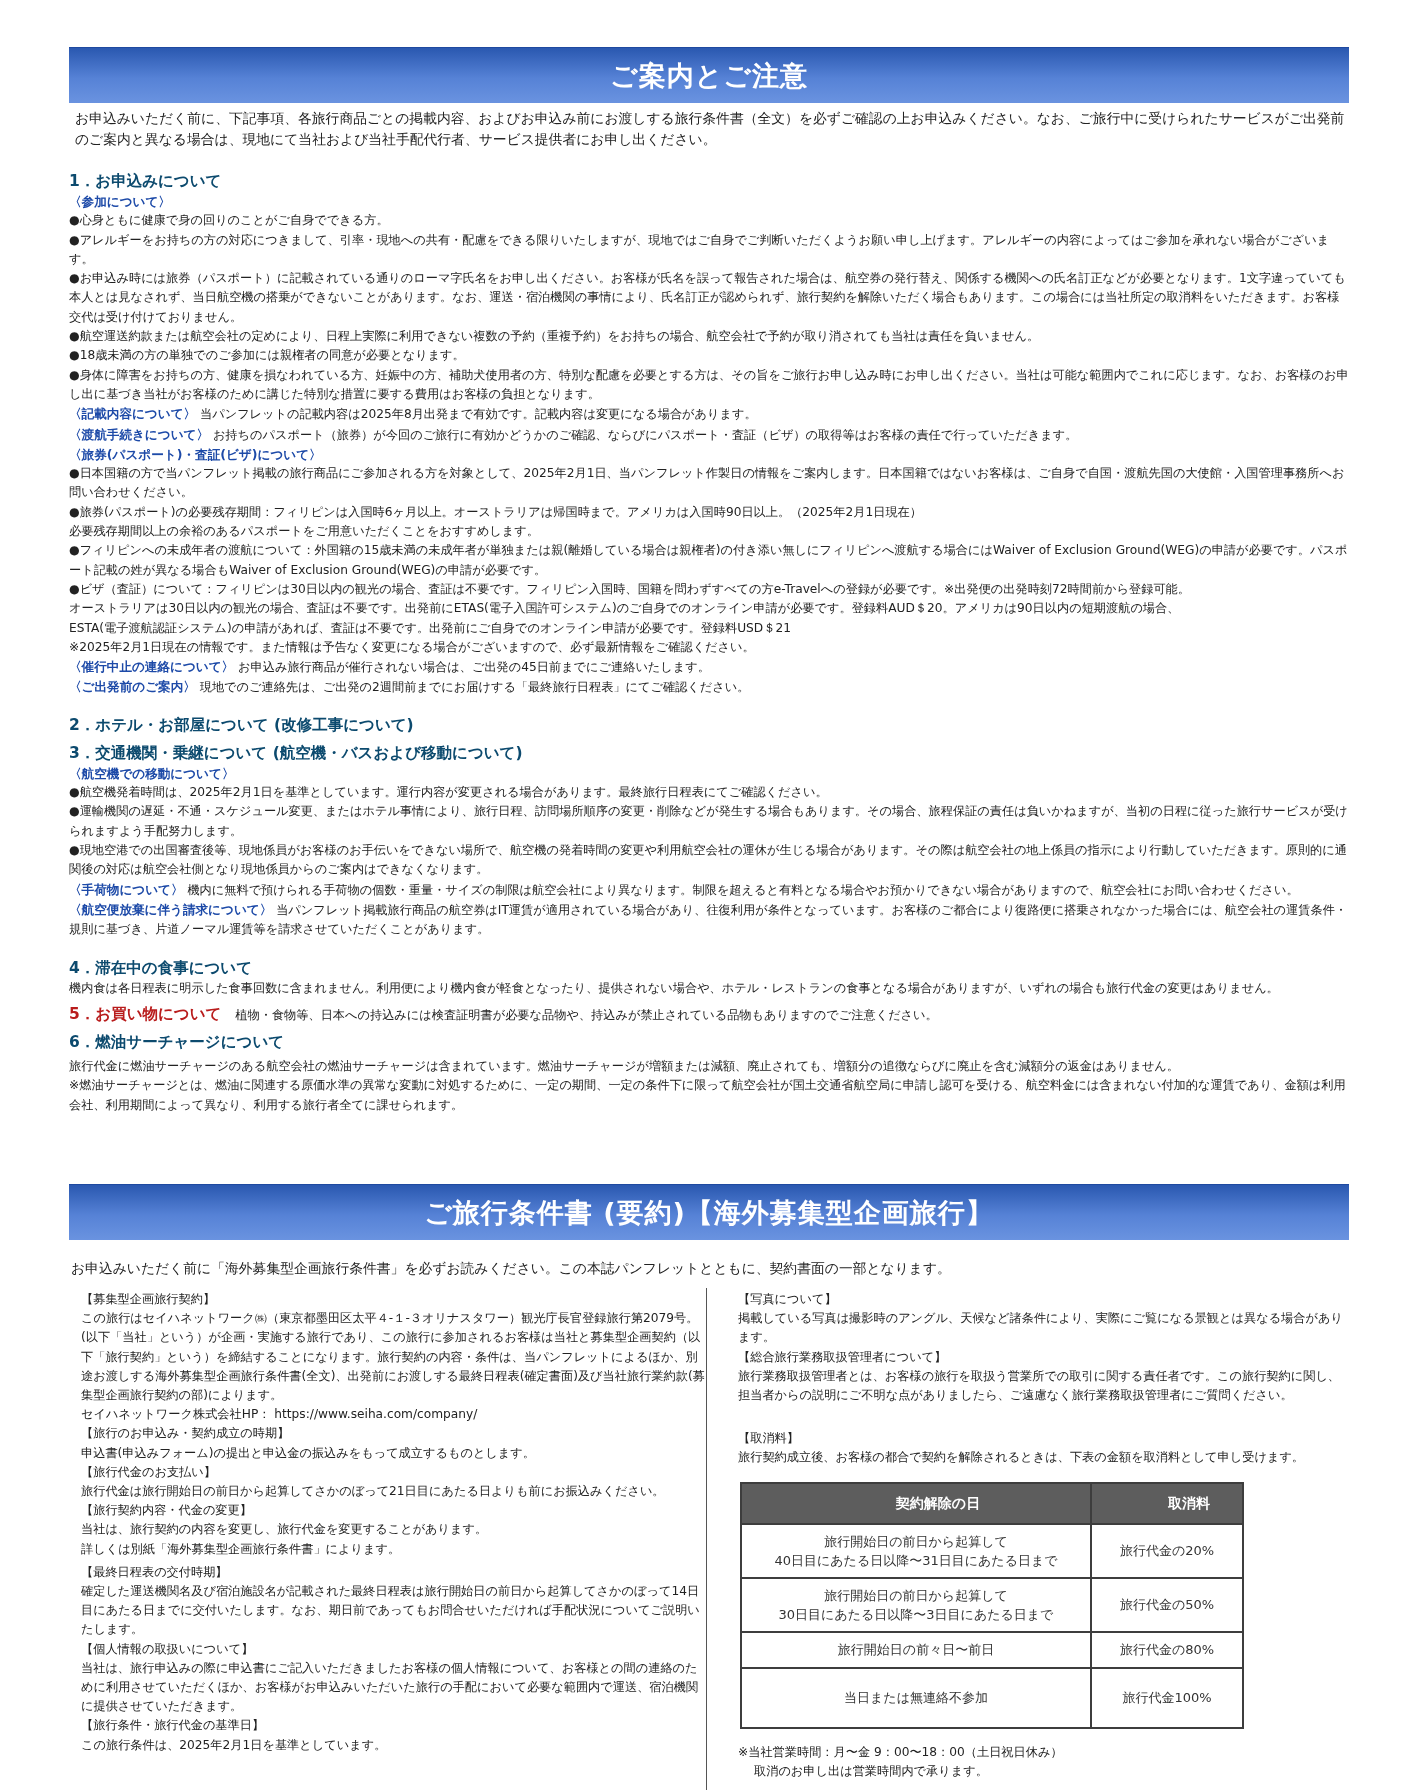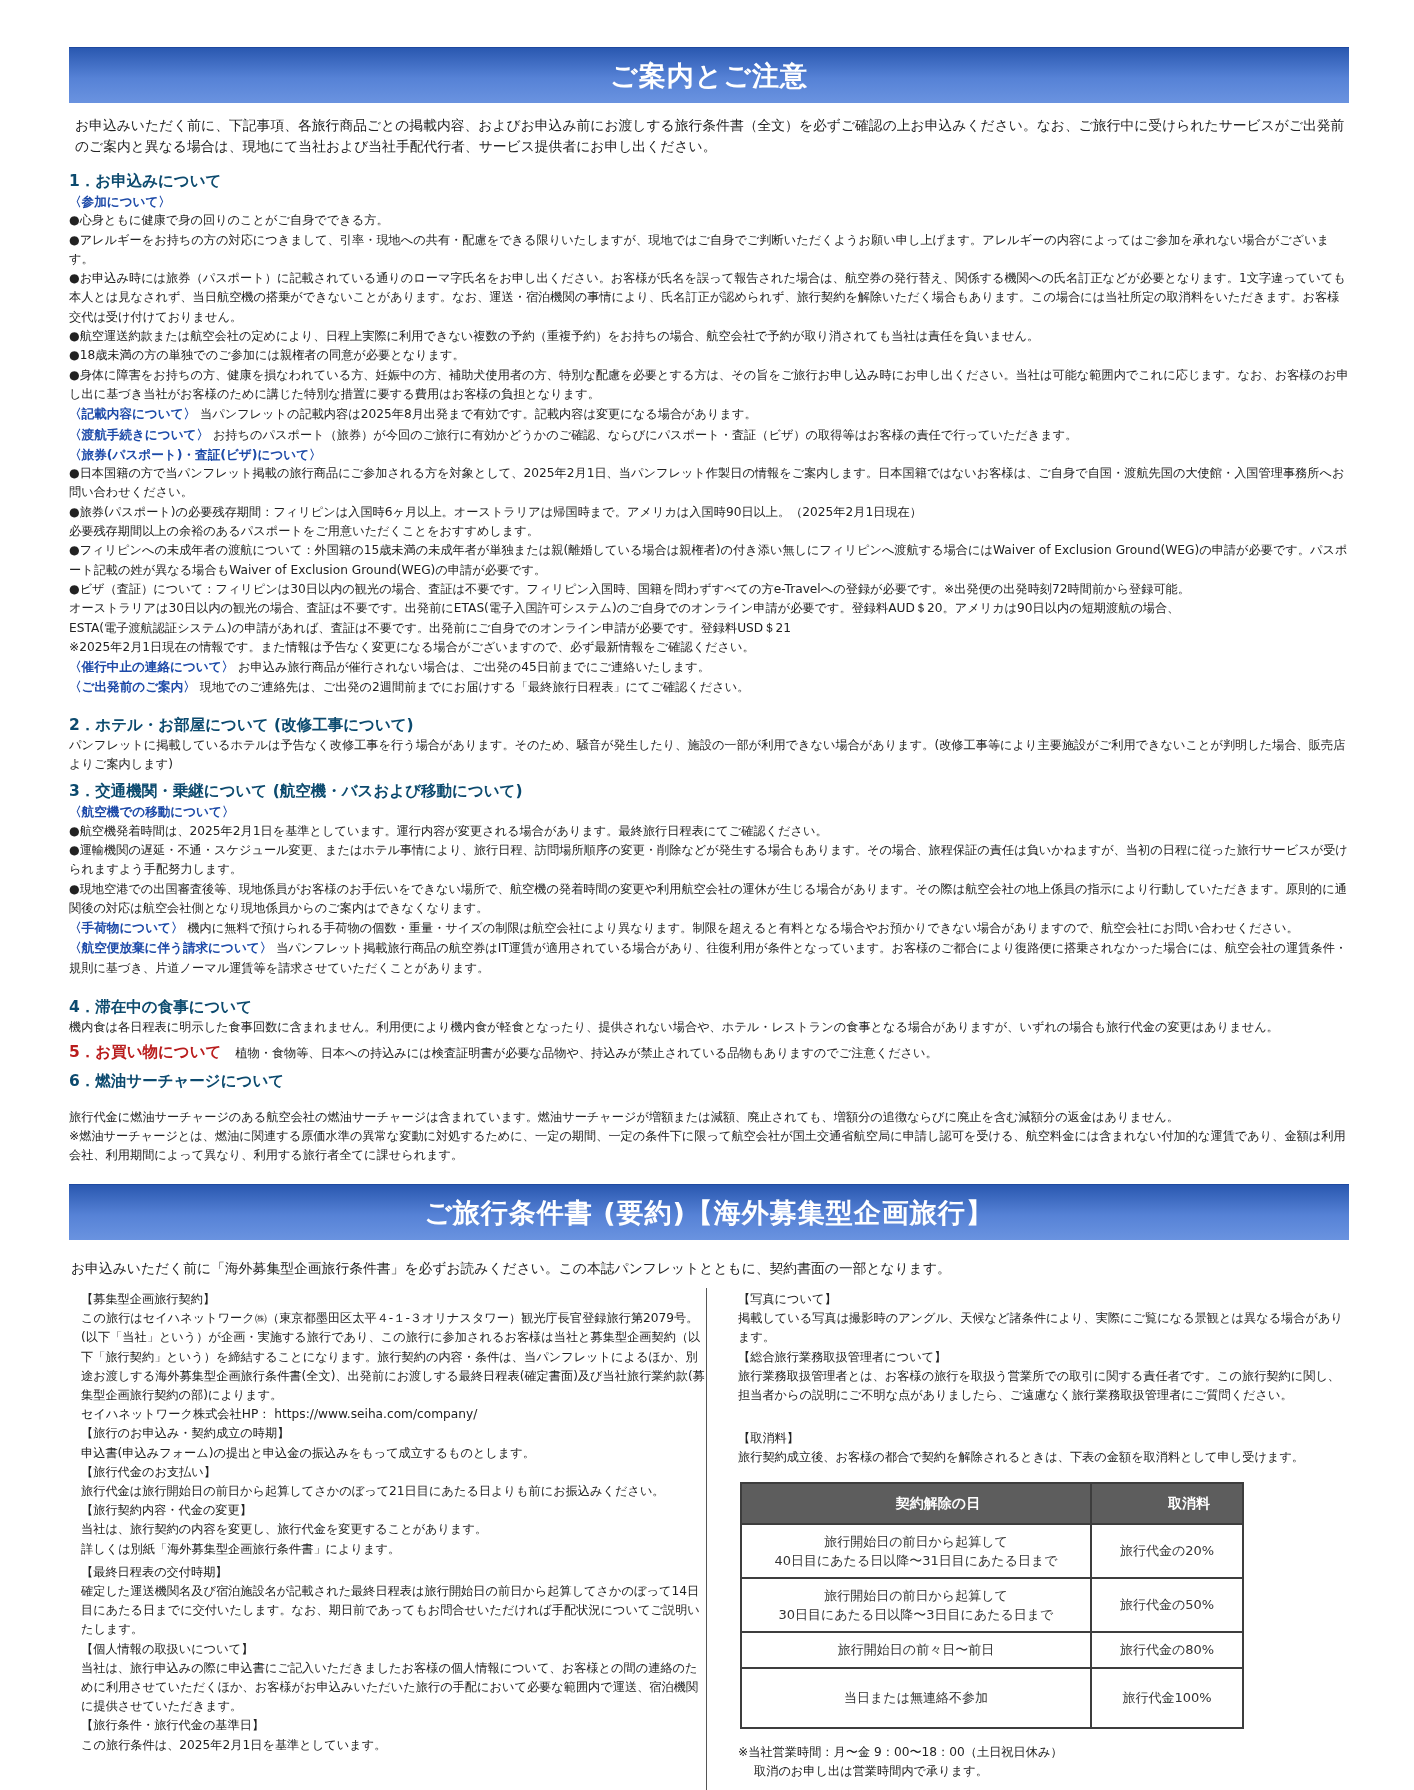--- a/index.html
+++ b/index.html
@@ -37,21 +37,21 @@
   .note { margin-top: 14px; font-size: 12.2px; line-height: 19px; }
   .note .indent { padding-left: 16px; }
 </style>
 </head>
 <body>
 
 <div class="banner" style="top:47px;">
   <span>ご案内とご注意</span>
 </div>
 
-<div class="intro" style="top:116px;font-family:Liberation Mono, monospace;">お申込みいただく前に、下記事項、各旅行商品ごとの掲載内容、およびお申込み前にお渡しする旅行条件書（全文）を必ずご確認の上お申込みください。なお、ご旅行中に受けられたサービスがご出発前のご案内と異なる場合は、現地にて当社および当社手配代行者、サービス提供者にお申し出ください。</div>
+<div class="intro" style="top:108px;">お申込みいただく前に、下記事項、各旅行商品ごとの掲載内容、およびお申込み前にお渡しする旅行条件書（全文）を必ずご確認の上お申込みください。なお、ご旅行中に受けられたサービスがご出発前のご案内と異なる場合は、現地にて当社および当社手配代行者、サービス提供者にお申し出ください。</div>
 
 <div class="body1">
 
   <div class="sec-h first">1．お申込みについて</div>
   <div class="sub-h">〈参加について〉</div>
   <p class="para">●心身ともに健康で身の回りのことがご自身でできる方。</p>
   <p class="para">●アレルギーをお持ちの方の対応につきまして、引率・現地への共有・配慮をできる限りいたしますが、現地ではご自身でご判断いただくようお願い申し上げます。アレルギーの内容によってはご参加を承れない場合がございます。</p>
   <p class="para">●お申込み時には旅券（パスポート）に記載されている通りのローマ字氏名をお申し出ください。お客様が氏名を誤って報告された場合は、航空券の発行替え、関係する機関への氏名訂正などが必要となります。1文字違っていても本人とは見なされず、当日航空機の搭乗ができないことがあります。なお、運送・宿泊機関の事情により、氏名訂正が認められず、旅行契約を解除いただく場合もあります。この場合には当社所定の取消料をいただきます。お客様交代は受け付けておりません。</p>
   <p class="para">●航空運送約款または航空会社の定めにより、日程上実際に利用できない複数の予約（重複予約）をお持ちの場合、航空会社で予約が取り消されても当社は責任を負いません。</p>
   <p class="para">●18歳未満の方の単独でのご参加には親権者の同意が必要となります。</p>
@@ -76,21 +76,20 @@
   <p class="para">
     <span class="sub-h">〈催行中止の連絡について〉</span>
     <span>お申込み旅行商品が催行されない場合は、ご出発の45日前までにご連絡いたします。</span>
   </p>
   <p class="para">
     <span class="sub-h">〈ご出発前のご案内〉</span>
     <span>現地でのご連絡先は、ご出発の2週間前までにお届けする「最終旅行日程表」にてご確認ください。</span>
   </p>
 
   <div class="sec-h" style="margin-top:16px;">2．ホテル・お部屋について (改修工事について)</div>
-  <p class="para">パンフレットに掲載しているホテルは予告なく改修工事を行う場合があります。そのため、騒音が発生したり、施設の一部が利用できない場合があります。(改修工事等により主要施設がご利用できないことが判明した場合、販売店よりご案内します)</p>
 
   <div class="sec-h">3．交通機関・乗継について (航空機・バスおよび移動について)</div>
   <div class="sub-h">〈航空機での移動について〉</div>
   <p class="para">●航空機発着時間は、2025年2月1日を基準としています。運行内容が変更される場合があります。最終旅行日程表にてご確認ください。</p>
   <p class="para">●運輸機関の遅延・不通・スケジュール変更、またはホテル事情により、旅行日程、訪問場所順序の変更・削除などが発生する場合もあります。その場合、旅程保証の責任は負いかねますが、当初の日程に従った旅行サービスが受けられますよう手配努力します。</p>
   <p class="para">●現地空港での出国審査後等、現地係員がお客様のお手伝いをできない場所で、航空機の発着時間の変更や利用航空会社の運休が生じる場合があります。その際は航空会社の地上係員の指示により行動していただきます。原則的に通関後の対応は航空会社側となり現地係員からのご案内はできなくなります。</p>
   <p class="para">
     <span class="sub-h">〈手荷物について〉</span>
     <span>機内に無料で預けられる手荷物の個数・重量・サイズの制限は航空会社により異なります。制限を超えると有料となる場合やお預かりできない場合がありますので、航空会社にお問い合わせください。</span>
   </p>
@@ -101,21 +100,21 @@
 
   <div class="sec-h" style="margin-top:18px;">4．滞在中の食事について</div>
   <p class="para">機内食は各日程表に明示した食事回数に含まれません。利用便により機内食が軽食となったり、提供されない場合や、ホテル・レストランの食事となる場合がありますが、いずれの場合も旅行代金の変更はありません。</p>
 
   <p class="para" style="margin-top:6px;">
     <span class="inline-h">5．お買い物について</span>
     <span>植物・食物等、日本への持込みには検査証明書が必要な品物や、持込みが禁止されている品物もありますのでご注意ください。</span>
   </p>
 
   <div class="sec-h">6．燃油サーチャージについて</div>
-  <p class="para" style="margin-top:16px;">旅行代金に燃油サーチャージのある航空会社の燃油サーチャージは含まれています。燃油サーチャージが増額または減額、廃止されても、増額分の追徴ならびに廃止を含む減額分の返金はありません。</p>
+  <p class="para" style="margin-top:4px;">旅行代金に燃油サーチャージのある航空会社の燃油サーチャージは含まれています。燃油サーチャージが増額または減額、廃止されても、増額分の追徴ならびに廃止を含む減額分の返金はありません。</p>
   <p class="para">※燃油サーチャージとは、燃油に関連する原価水準の異常な変動に対処するために、一定の期間、一定の条件下に限って航空会社が国土交通省航空局に申請し認可を受ける、航空料金には含まれない付加的な運賃であり、金額は利用会社、利用期間によって異なり、利用する旅行者全てに課せられます。</p>
 </div>
 
 <div class="banner" style="top:1184px;">
   <span>ご旅行条件書 (要約)【海外募集型企画旅行】</span>
 </div>
 
 <div class="intro" style="top:1258px; left:71px;">お申込みいただく前に「海外募集型企画旅行条件書」を必ずお読みください。この本誌パンフレットとともに、契約書面の一部となります。</div>
 
 <div class="col-divider"></div>

